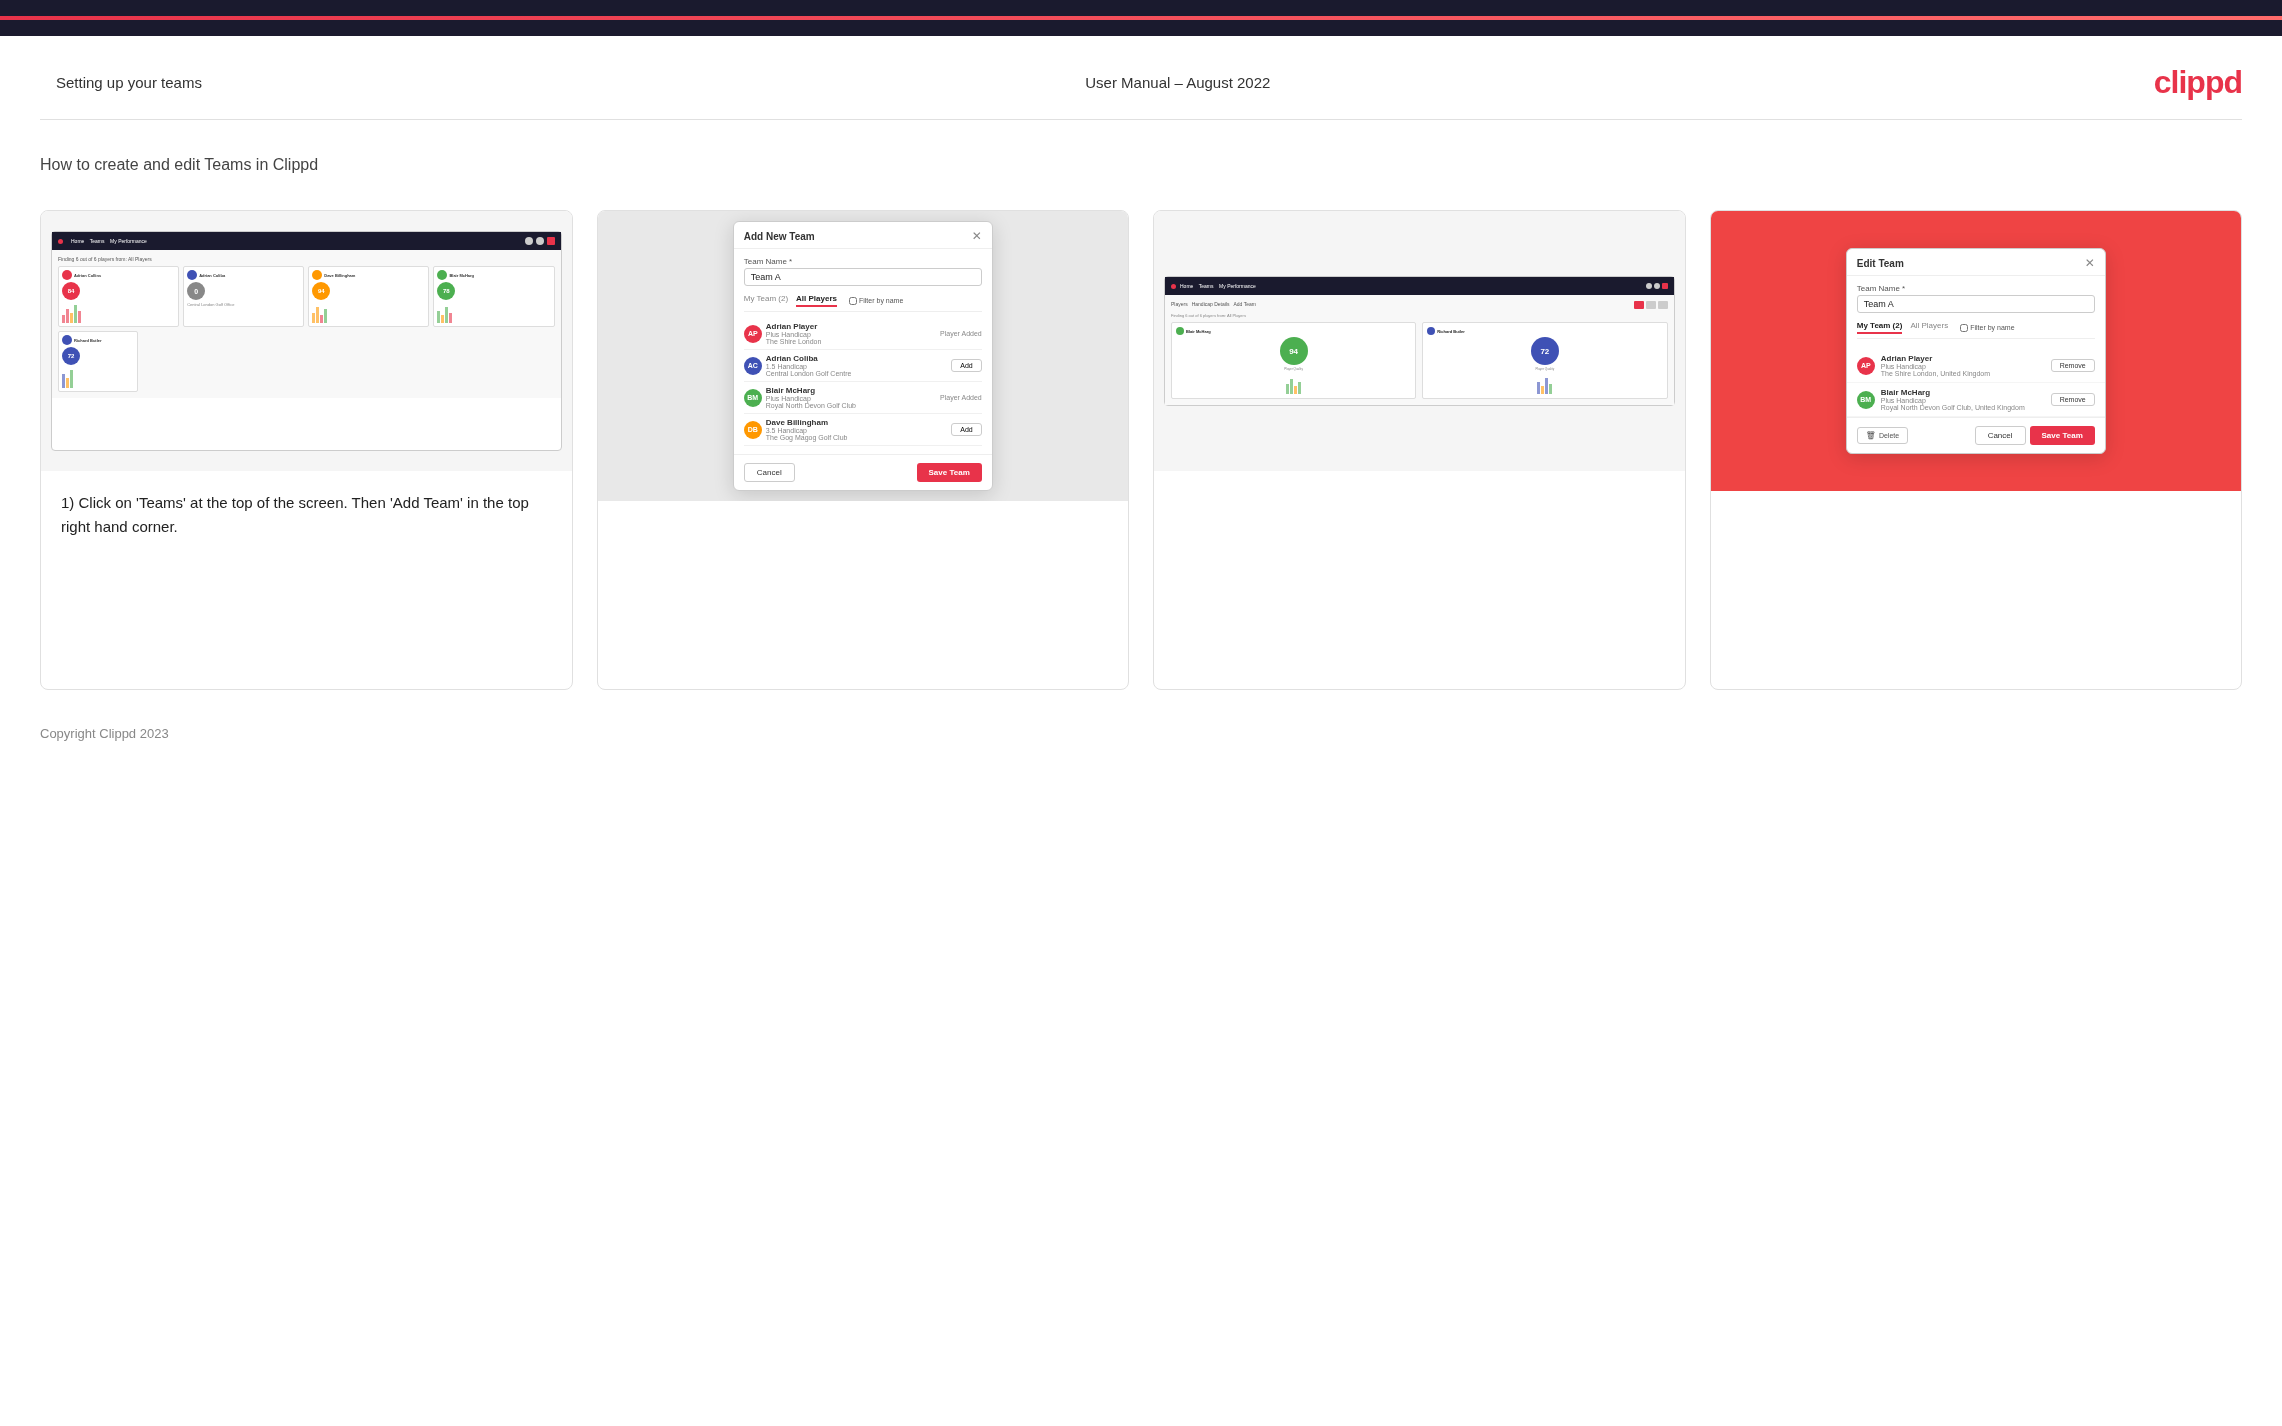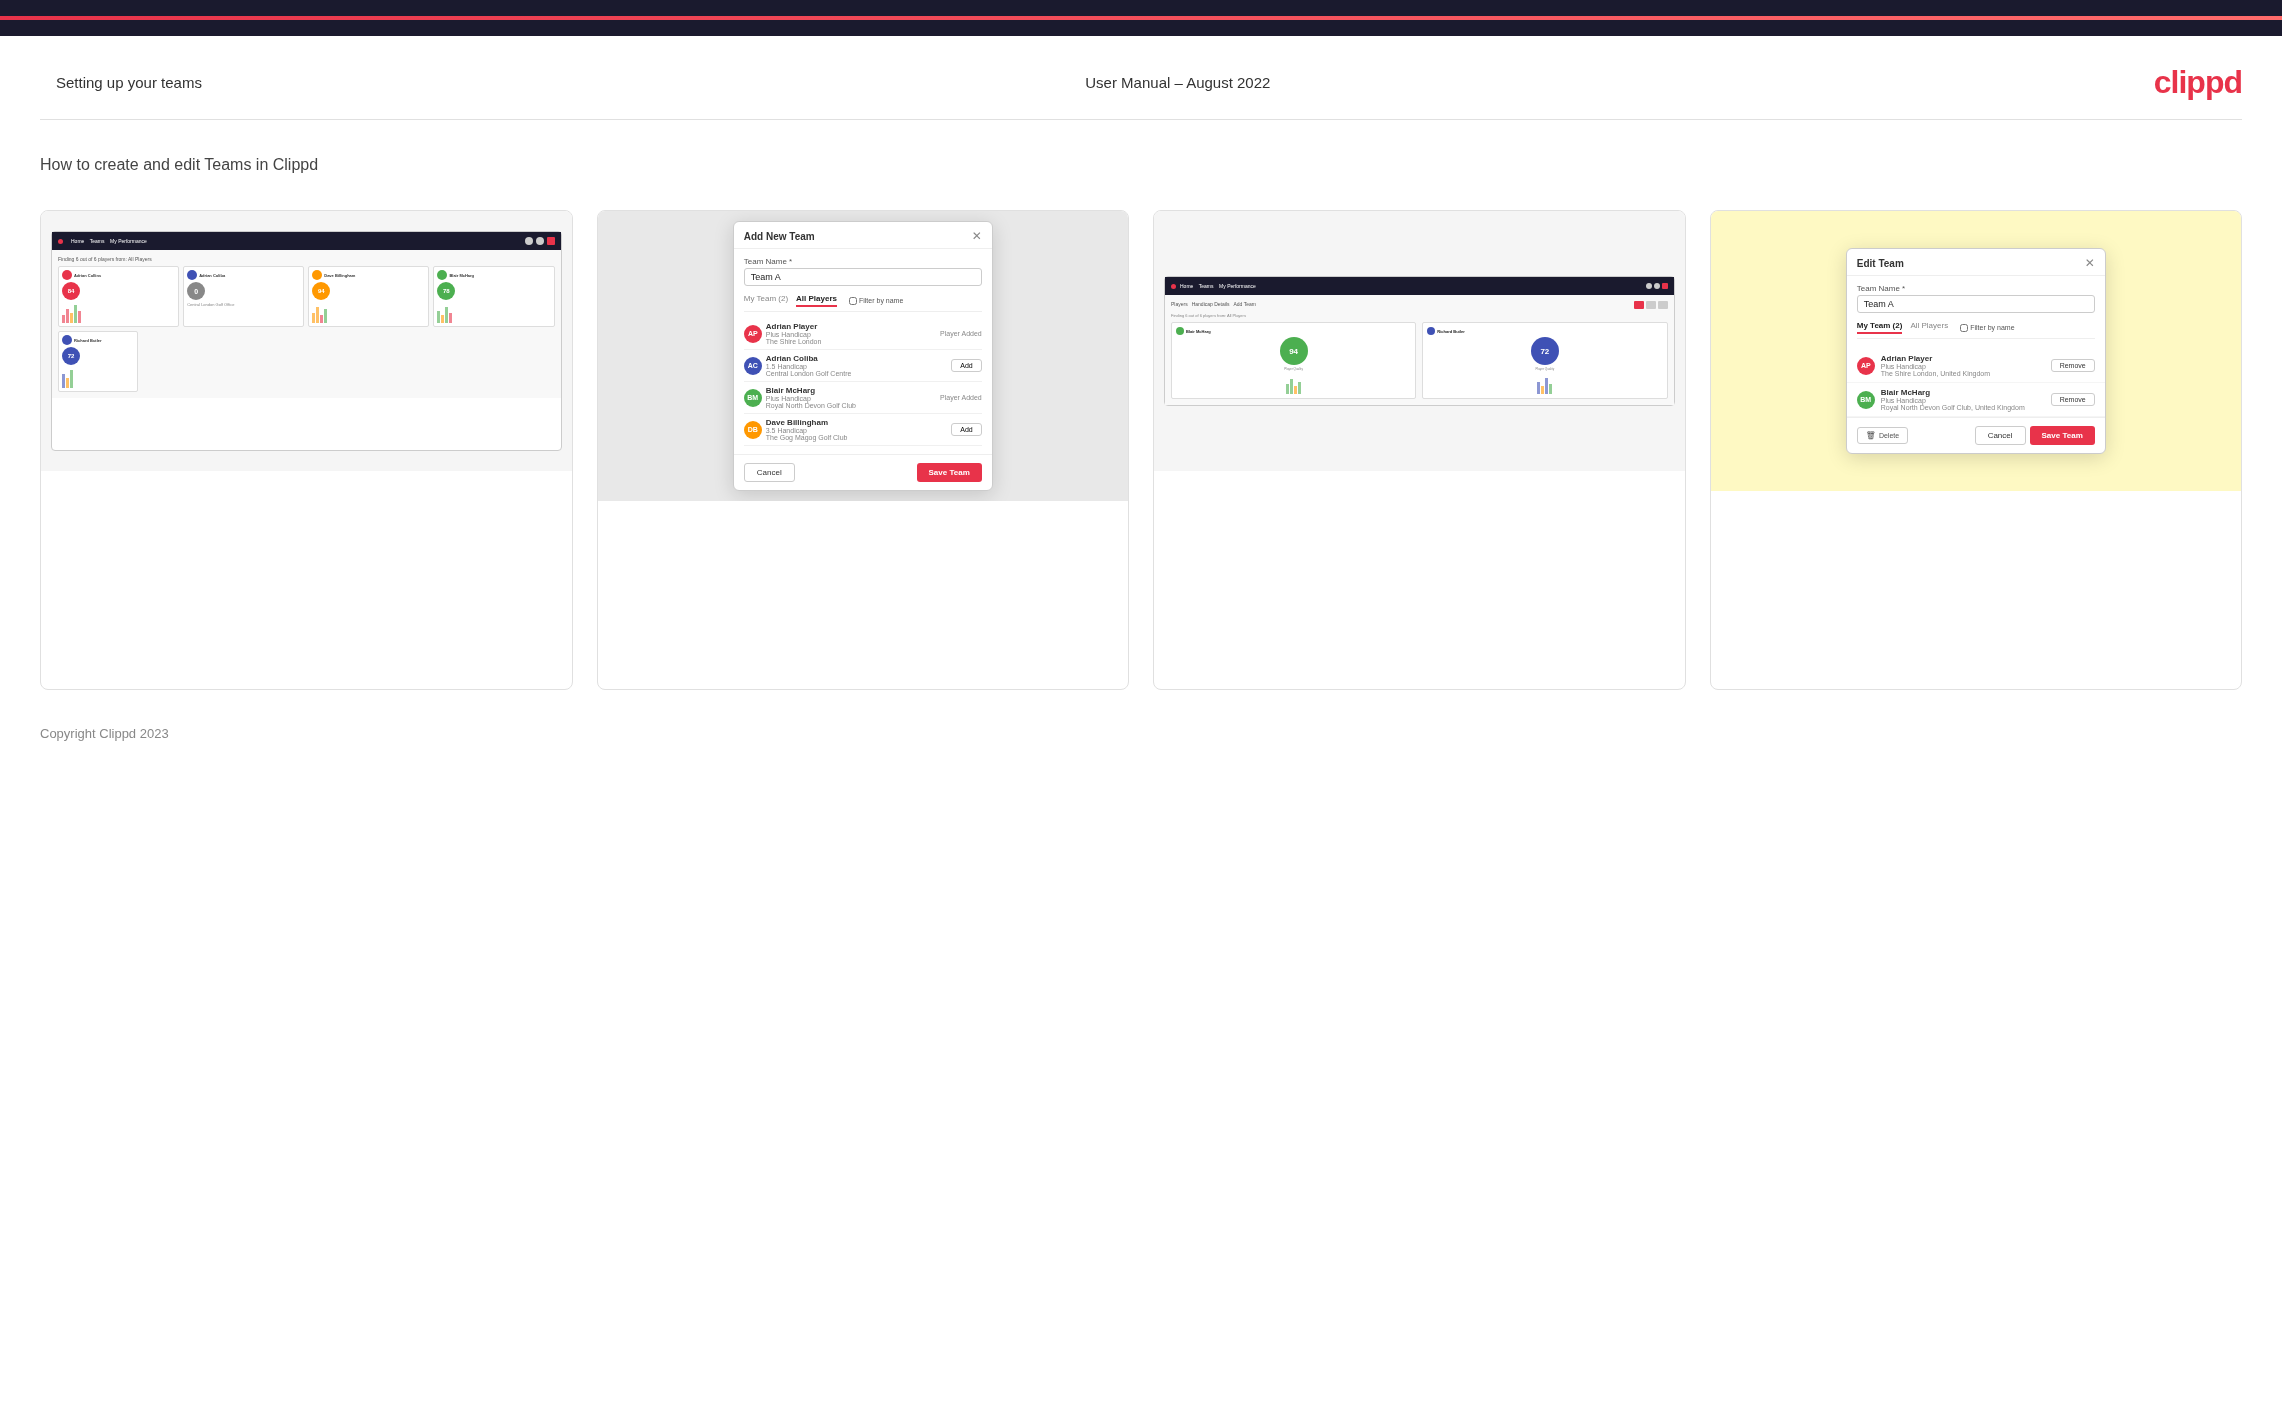--- a/index.html
+++ b/index.html
@@ -478,20 +478,23 @@
                 <div class="mock-player-score" style="background:#3f51b5;">72</div>
                 <div class="mock-bar-chart">
                   <div class="mock-bar" style="height:14px;background:#3f51b5;"></div>
                   <div class="mock-bar" style="height:10px;background:#ff9800;"></div>
                   <div class="mock-bar" style="height:18px;background:#4caf50;"></div>
                 </div>
               </div>
             </div>
           </div>
         </div>
+      </div>
+      <div class="card-text">
+        <span>1) Click on 'Teams' at the top of the screen. Then 'Add Team' in the top right hand corner.</span>
       </div>
     </div>
 
     <div class="card">
       <div class="screenshot-area" style="min-height:280px; background:#e8e8e8;align-items:flex-end;">
 
         <div class="modal-mockup">
           <div class="modal-header">
             <span class="modal-title">Add New Team</span>
             <span class="modal-close">✕</span>
@@ -618,21 +621,21 @@
                   <div class="mock-bar" style="height:10px;background:#4caf50;"></div>
                 </div>
               </div>
             </div>
           </div>
         </div>
       </div>
     </div>
 
     <div class="card">
-      <div class="screenshot-area" style="min-height:280px; background:#fef9c3;">
+      <div class="screenshot-area" style="min-height:280px; background:#ef4444;">
 
         <div class="edit-modal">
           <div class="edit-modal-header">
             <span class="modal-title">Edit Team</span>
             <span class="modal-close">✕</span>
           </div>
           <div style="padding:8px 10px 4px 10px;">
             <div class="modal-label">Team Name *</div>
             <div class="modal-input">Team A</div>
             <div class="modal-tabs">

